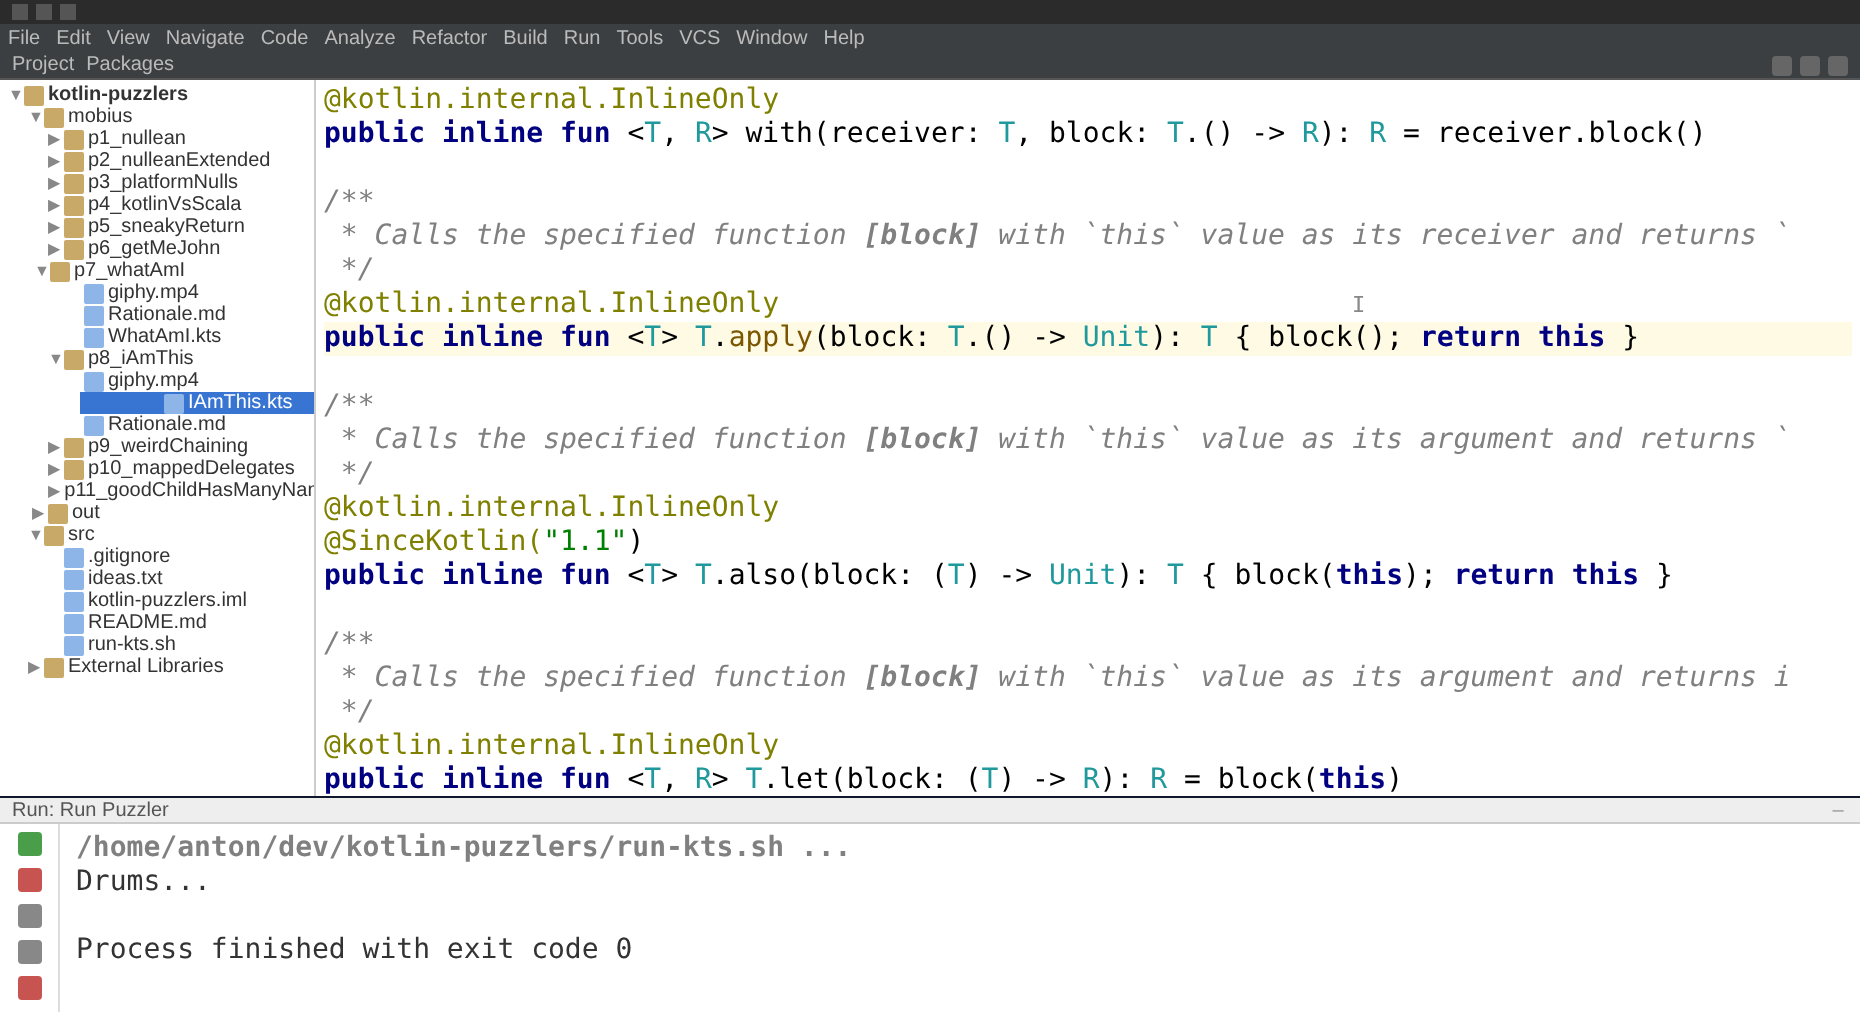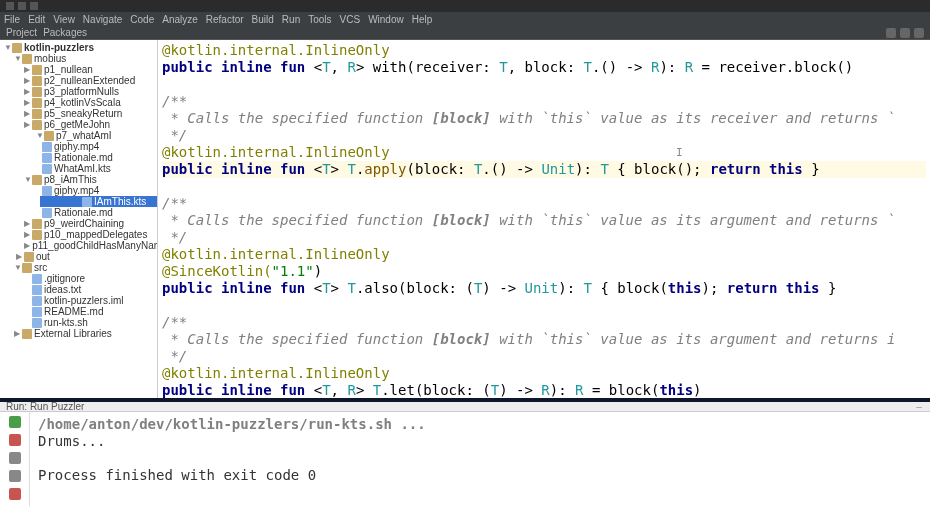--- a/index.html
+++ b/index.html
@@ -35,21 +35,21 @@
     .hl { background: #fffae3; display: block; }
     .anno { color: #808000; }
     .kw { color: #000080; font-weight: bold; }
     .type { color: #20999d; }
     .fn { color: #7a5600; }
     .comment { color: #808080; font-style: italic; }
     .comment-bold { font-weight: bold; font-style: italic; color: #808080; }
     .str { color: #008000; }
     .caret-marker { position: absolute; font-size: 11px; color: #888; }
     
-    .run-header { background: #eee; height: 14px; border-top: 4px solid #0f172a; border-bottom: 1px solid #ccc; font-size: 10px; color: #555; display: flex; align-items: center; padding: 0 6px; }
+    .run-header { background: #eee; height: 14px; border-top: 1px solid #0f172a; border-bottom: 1px solid #ccc; font-size: 10px; color: #555; display: flex; align-items: center; padding: 0 6px; }
     .run-header-close { margin-left: auto; width: 10px; height: 10px; display:flex;align-items:center;justify-content:center;color:#999;cursor:pointer; }
     
     .run-panel { display: flex; height: 94px; background: #fff; }
     .run-gutter { width: 30px; background: #fff; border-right: 1px solid #ddd; display: flex; flex-direction: column; align-items: center; padding-top: 4px; gap: 6px; }
     .gutter-icon { width: 12px; height: 12px; border-radius: 2px; }
     .g-play { background: #4a9e4a; }
     .g-stop { background: #c75450; }
     .g-restart { background: #888; }
     .run-output { flex: 1; font-family: 'Menlo','Consolas',monospace; font-size: 14px; line-height: 17px; padding: 4px 8px; color: #333; }
     .out-cmd { color: #808080; font-weight: bold; }
@@ -127,21 +127,21 @@
         <div class="tree-row" style="padding-left: 24px;">
           <span class="arrow right"></span>
           <span class="folder-icon"></span>
           <span>p5_sneakyReturn</span>
         </div>
         <div class="tree-row" style="padding-left: 24px;">
           <span class="arrow right"></span>
           <span class="folder-icon"></span>
           <span>p6_getMeJohn</span>
         </div>
-        <div class="tree-row" style="padding-left: 36px;">
+        <div class="tree-row" style="padding-left: 17px;">
           <span class="arrow down"></span>
           <span class="folder-icon"></span>
           <span>p7_whatAmI</span>
         </div>
         <div class="tree-row" style="padding-left: 34px;">
           <span class="arrow "></span>
           <span class="file-icon"></span>
           <span>giphy.mp4</span>
         </div>
         <div class="tree-row" style="padding-left: 34px;">

